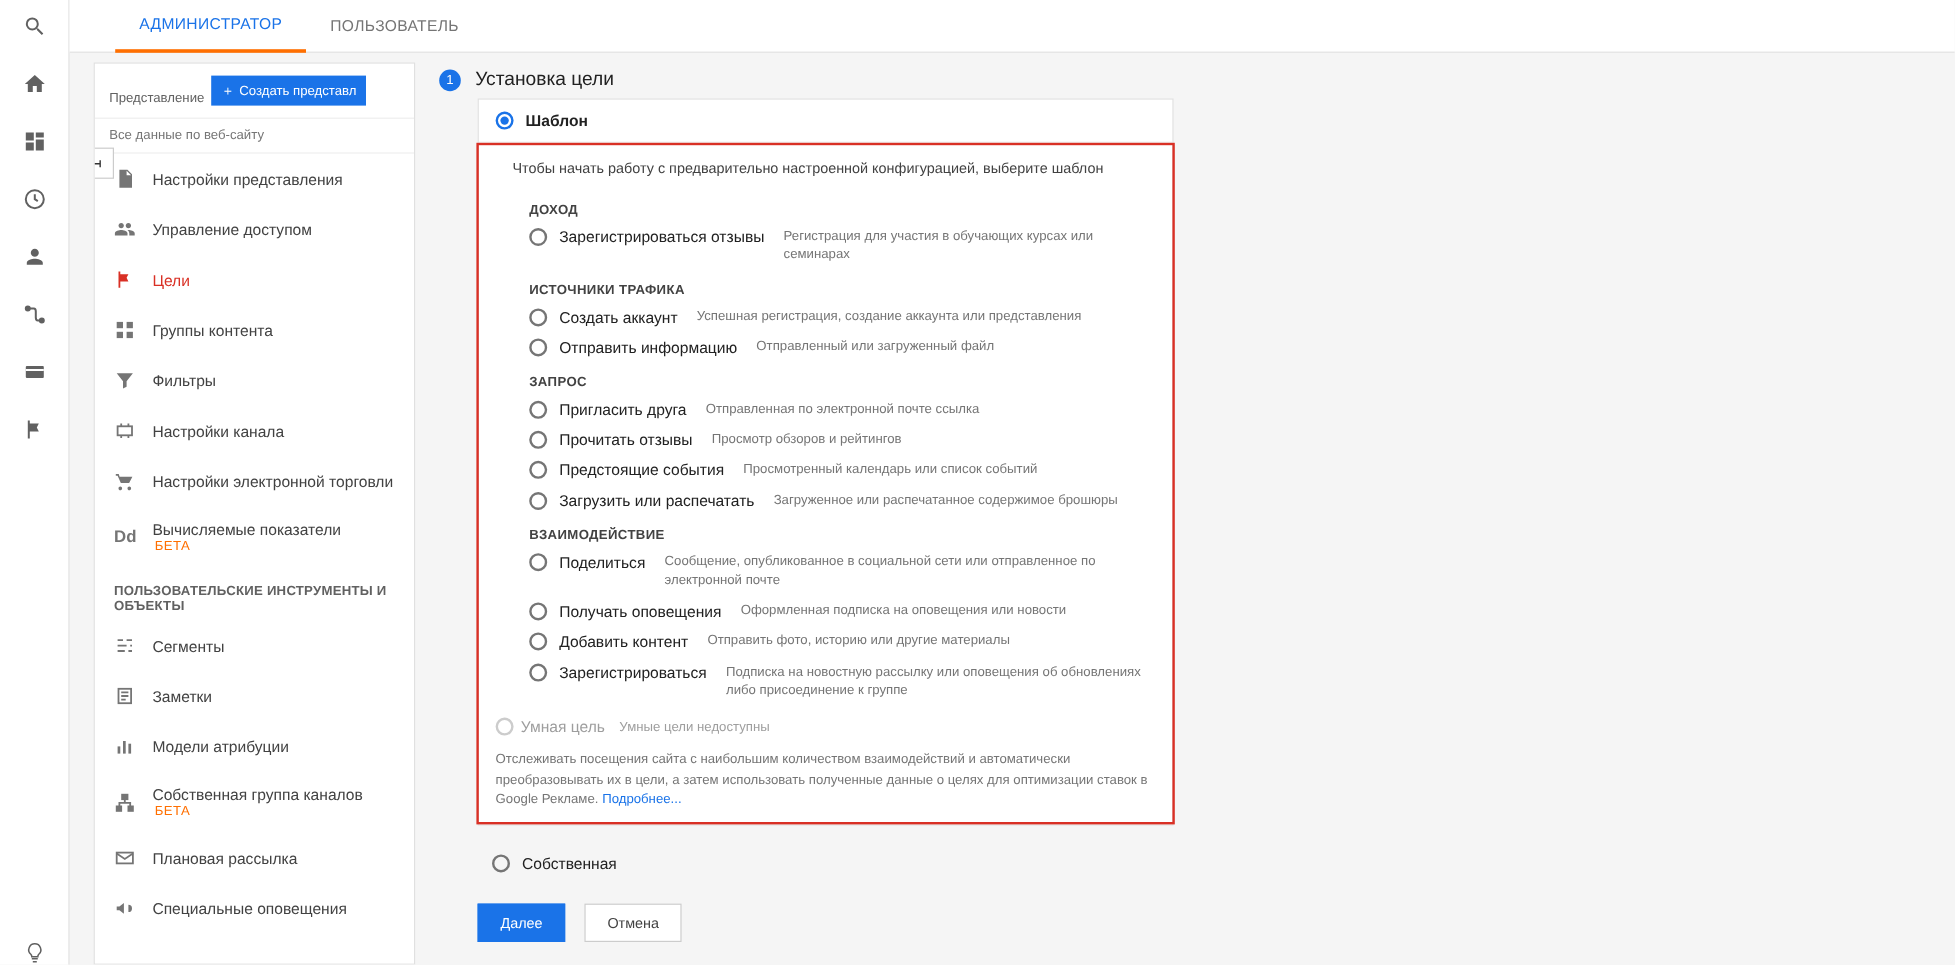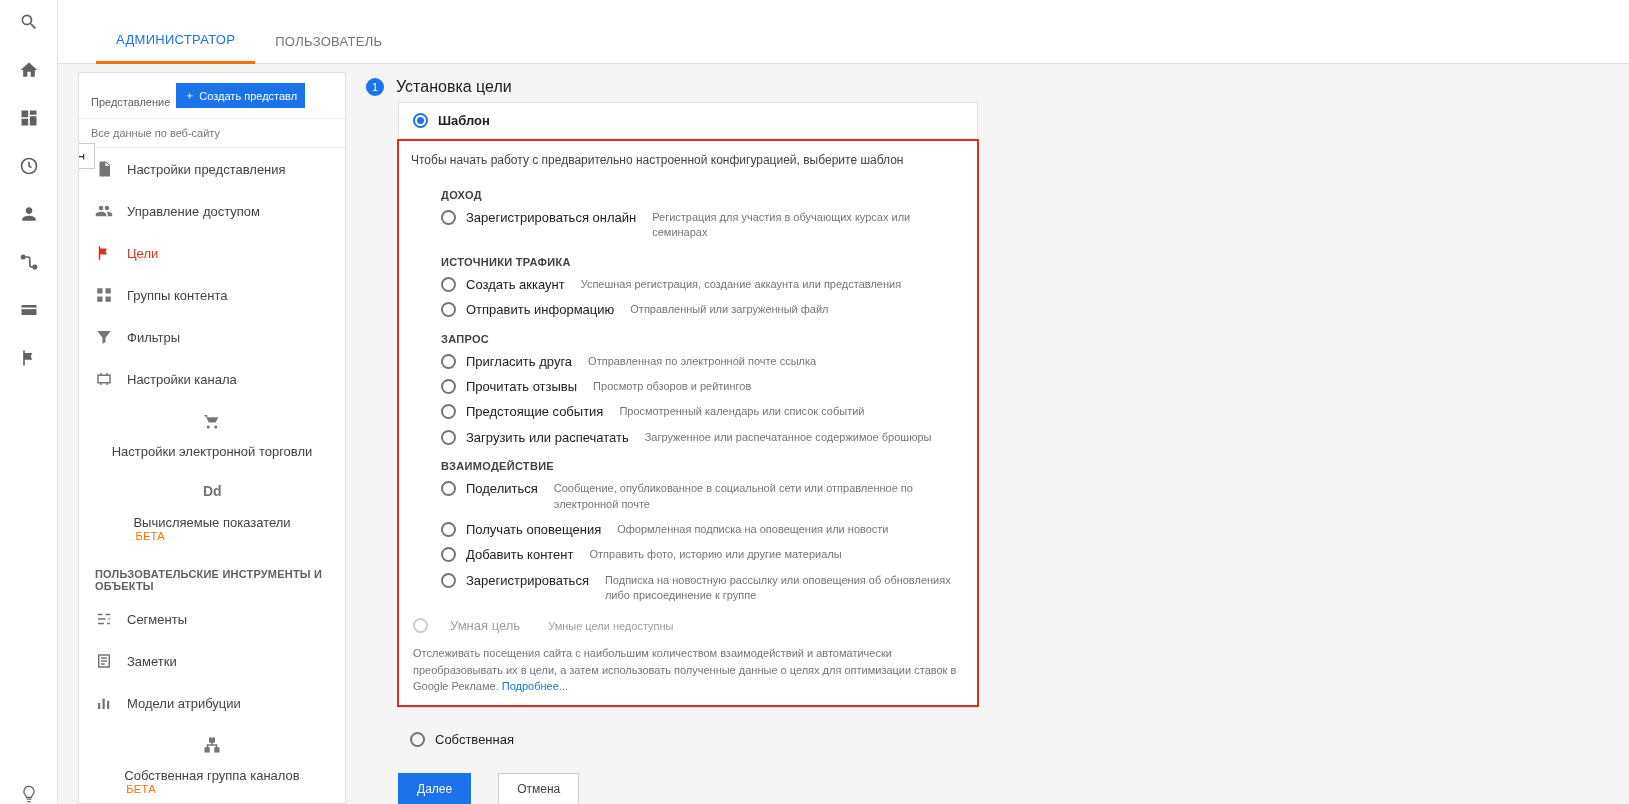--- a/index.html
+++ b/index.html
@@ -2,65 +2,65 @@
 <html><head>
 <meta charset="utf-8">
 <style>
 *{box-sizing:border-box;margin:0;padding:0;font-family:Arial,sans-serif}
 body{background:#f5f5f5;font-size:13px;color:#333;overflow-x:hidden}
 .app{display:flex;width:1629px;height:804px}
 .icon-rail{width:58px;background:#fff;border-right:1px solid #e0e0e0;display:flex;flex-direction:column;align-items:center;padding-top:12px;gap:28px}
 .icon-rail .rail-icon{width:20px;height:20px;color:#616161;cursor:pointer}
 .icon-rail .spacer{flex:1}
 .main{flex:1;display:flex;flex-direction:column}
-.top-tabs{height:64px;background:#fff;border-bottom:1px solid #e0e0e0;display:flex;align-items:flex-end;padding-left:38px}
+.top-tabs{height:44px;background:#fff;border-bottom:1px solid #e0e0e0;display:flex;align-items:flex-end;padding-left:38px}
 .top-tab{padding:14px 20px;font-size:13px;letter-spacing:.3px;color:#757575;cursor:pointer;text-transform:uppercase}
 .top-tab.active{color:#1a73e8;border-bottom:3px solid #ff6f00;margin-bottom:-1px;font-weight:500}
 .content-row{flex:1;display:flex;overflow:hidden}
 .left-spacer{width:20px}
 .side-panel{width:268px;background:#fff;border:1px solid #e0e0e0;margin-top:8px;position:relative;display:flex;flex-direction:column;overflow:hidden}
 .panel-head{padding:10px 12px;border-bottom:1px solid #eee;display:flex;align-items:flex-end;gap:6px}
 .panel-head-label{font-size:11px;color:#616161}
 .create-btn{background:#1a73e8;color:#fff;font-size:11px;padding:5px 8px;border:none;cursor:pointer;display:flex;align-items:center;gap:4px}
 .panel-sub{font-size:11px;color:#757575;padding:8px 12px;border-bottom:1px solid #eee}
 .back-arrow{position:absolute;left:-16px;top:70px;width:32px;height:26px;background:#fff;border:1px solid #ccc;display:flex;align-items:center;justify-content:center;cursor:pointer;font-size:14px}
 .nav-list{flex:1;overflow-y:auto}
 .nav-item{display:flex;align-items:center;gap:14px;padding:12px 16px;font-size:13px;color:#424242;cursor:pointer;border-bottom:0}
 .nav-item.active{color:#d93025}
 .nav-item .ni-icon{width:18px;height:18px;color:#757575;flex-shrink:0}
 .nav-item.active .ni-icon{color:#d93025}
 .nav-beta{font-size:11px;color:#ff6f00;margin-left:2px;letter-spacing:.3px}
 .nav-section-head{font-size:11px;color:#616161;padding:14px 16px 6px;letter-spacing:.2px;font-weight:bold}
-.two-line{flex-direction:column;align-items:center}
+.two-line{flex-direction:row;align-items:center}
 .two-line .lines{display:flex;flex-direction:column}
 .center{flex:1;overflow-y:auto;padding:14px 0 0 20px}
 .step-row{display:flex;align-items:center;gap:12px;margin-bottom:6px}
 .step-circle{width:18px;height:18px;border-radius:50%;display:flex;align-items:center;justify-content:center;font-size:11px;color:#fff}
 .step-circle.blue{background:#1a73e8}
 .step-title{font-size:16px;color:#212121}
 .form-box{background:#fff;border:1px solid #e0e0e0;width:580px;margin-left:32px;margin-bottom:16px}
 .radio-row{display:flex;gap:10px;padding:10px 14px}
 .radio-row.top{border-bottom:1px solid #eee;font-weight:bold;color:#212121}
 .radio-outer{width:15px;height:15px;border:2px solid #757575;border-radius:50%;display:inline-flex;align-items:center;justify-content:center;flex-shrink:0}
 .radio-outer.checked{border-color:#1a73e8}
 .radio-outer.checked::after{content:"";width:7px;height:7px;background:#1a73e8;border-radius:50%}
 .radio-outer.disabled{border-color:#ccc}
 .highlight-box{border:2px solid #d93025;margin:0 -2px}
-.intro-text{font-size:12px;color:#424242;padding:12px 12px}
+.intro-text{font-size:12px;color:#424242;padding:12px 28px}
 .group-head{font-size:11px;font-weight:bold;letter-spacing:.3px;color:#424242;padding:10px 14px 4px 42px}
 .opt-row{display:flex;align-items:flex-start;gap:10px;padding:5px 14px 5px 42px;font-size:13px}
 .opt-label{color:#212121;white-space:nowrap}
 .opt-desc{font-size:11px;color:#757575;margin-left:6px;line-height:1.4}
-.smart-row{padding:10px 14px;display:flex;align-items:center;gap:22px;color:#9e9e9e}
+.smart-row{padding:10px 14px;display:flex;align-items:center;gap:6px;color:#9e9e9e}
 .smart-label{font-size:13px}
 .smart-sub{font-size:11px;margin-left:6px}
 .smart-desc{font-size:11px;color:#757575;padding:2px 14px 10px 14px;line-height:1.5}
 .smart-desc a{color:#1a73e8;text-decoration:none}
 .own-row{display:flex;align-items:flex-end;gap:10px;padding:8px 0 8px 44px;font-size:13px;color:#212121}
-.action-row{display:flex;gap:27px;margin:18px 0 18px 32px}
+.action-row{display:flex;gap:16px;margin:18px 0 18px 32px}
 .btn{padding:8px 18px;font-size:12px;border:1px solid #ccc;background:#fff;cursor:pointer;color:#424242}
 .btn.primary{background:#1a73e8;color:#fff;border-color:#1a73e8}
 svg{display:block}
 </style>
 </head>
 <body>
 
 <div class="app">
   <div class="icon-rail">
     <span class="rail-icon">
@@ -277,21 +277,21 @@
             <span class="radio-outer checked"></span>
             <span>Шаблон</span>
           </div>
 
           <div class="highlight-box">
             <div class="intro-text">Чтобы начать работу с предварительно настроенной конфигурацией, выберите шаблон</div>
 
             <div class="group-head">ДОХОД</div>
             <div class="opt-row">
                 <span class="radio-outer"></span>
-                <span class="opt-label">Зарегистрироваться онлайн</span>
+                <span class="opt-label">Зарегистрироваться отзывы</span>
                 <span class="opt-desc">Регистрация для участия в обучающих курсах или семинарах</span>
               </div>
 
             <div class="group-head">ИСТОЧНИКИ ТРАФИКА</div>
             <div class="opt-row">
                 <span class="radio-outer"></span>
                 <span class="opt-label">Создать аккаунт</span>
                 <span class="opt-desc">Успешная регистрация, создание аккаунта или представления</span>
               </div>
             <div class="opt-row">

